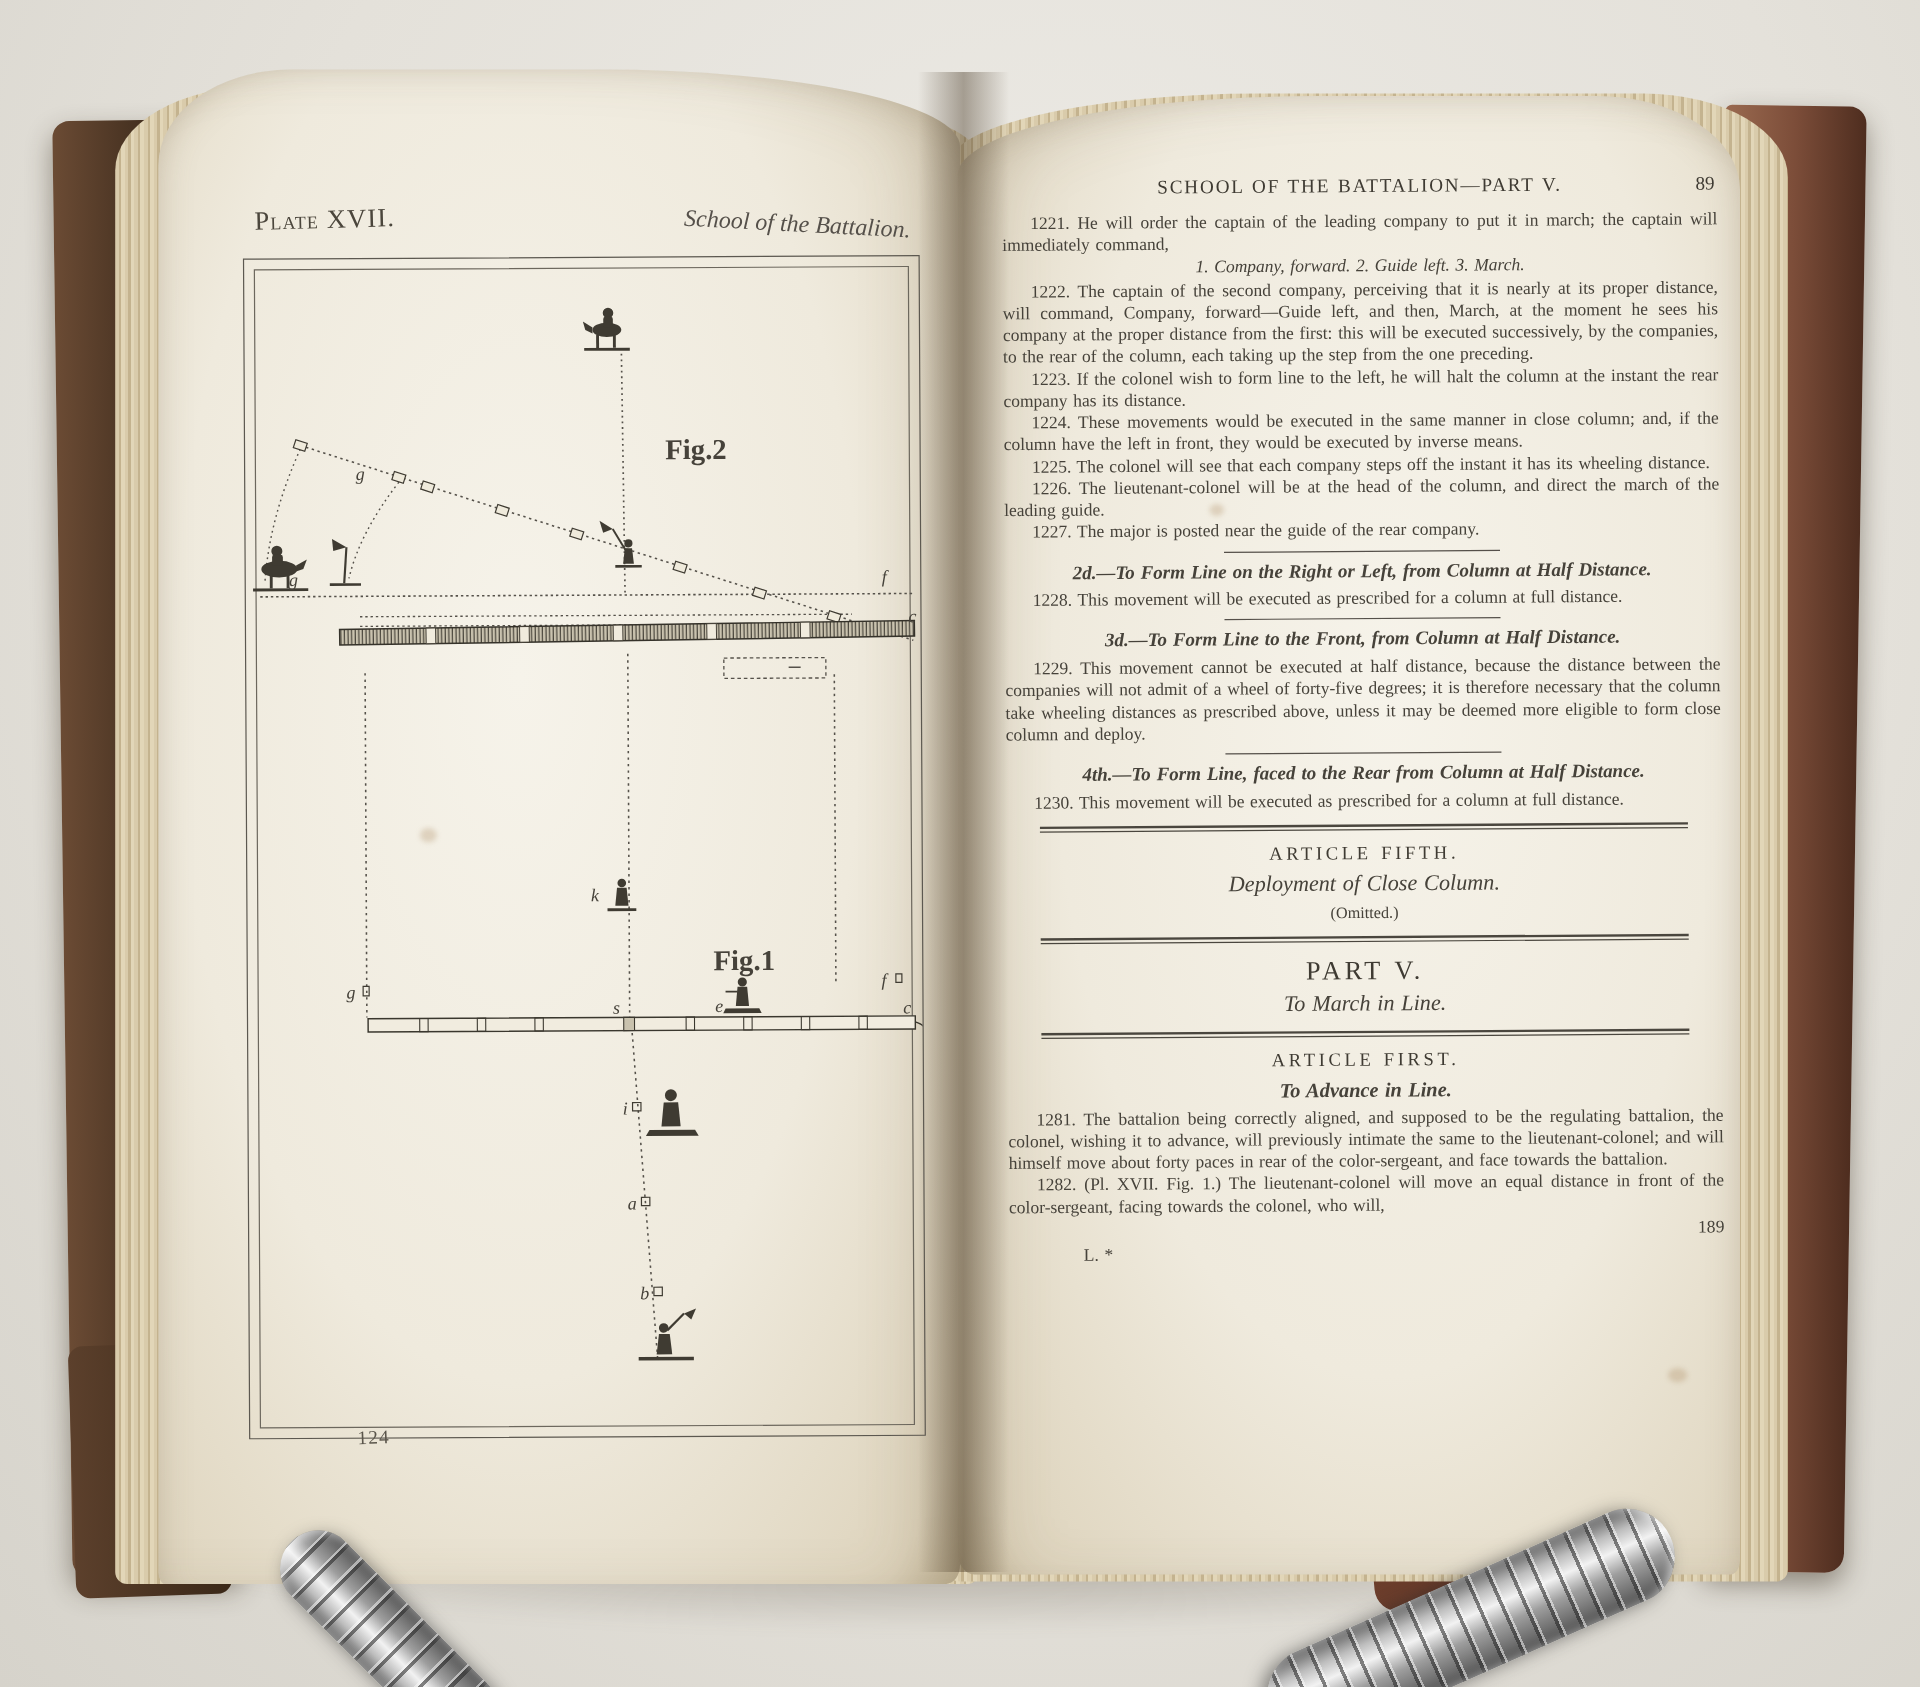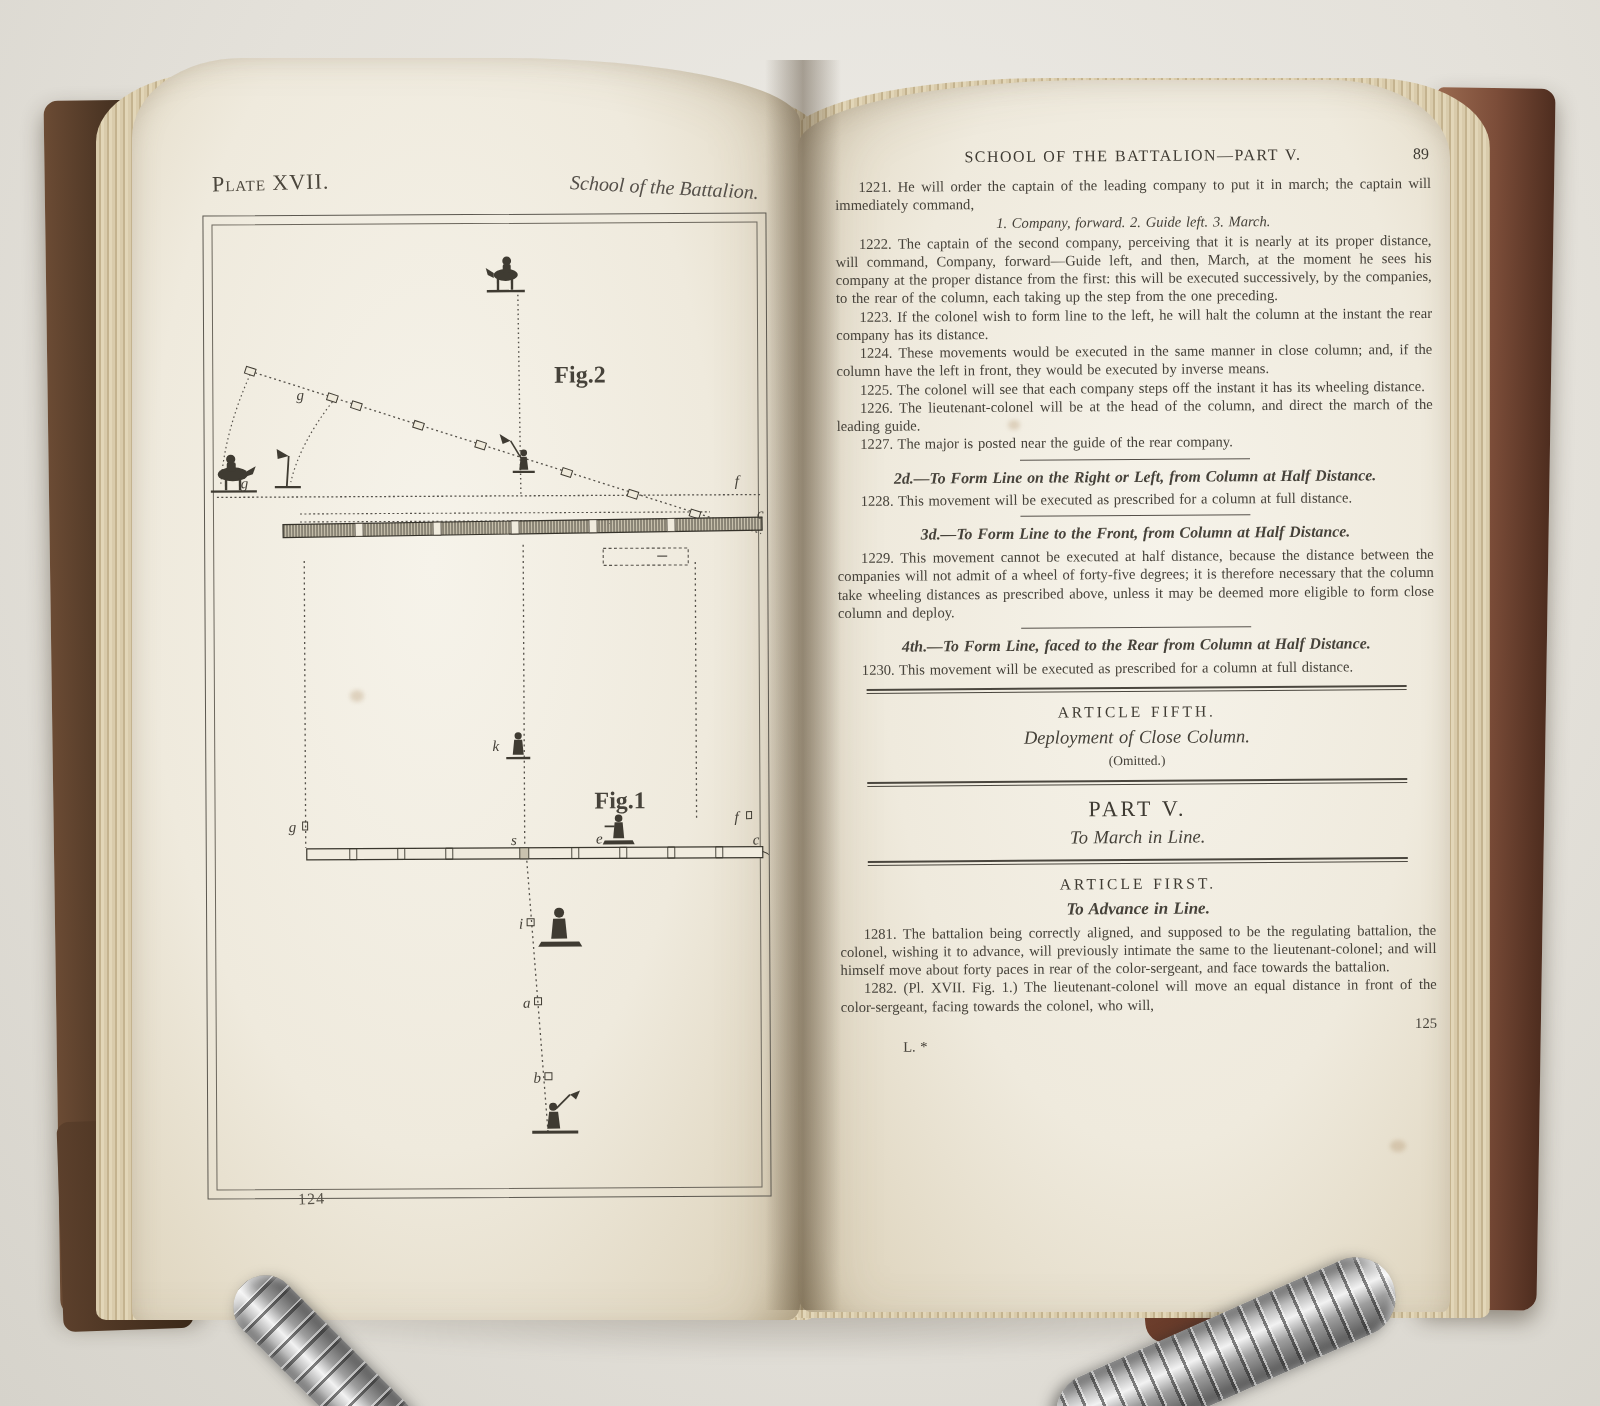--- a/index.html
+++ b/index.html
@@ -309,21 +309,21 @@
     <p class="artictitle">To March in Line.</p>
 
     <div class="dblrule"></div>
     <p class="artichead">ARTICLE FIRST.</p>
     <p class="artictitle" style="font-weight:bold;font-size:17px">To Advance in Line.</p>
 
     <p>1281. The battalion being correctly aligned, and supposed to be the regulating battalion, the colonel, wishing it to advance, will previously intimate the same to the lieutenant-colonel; and will himself move about forty paces in rear of the color-sergeant, and face towards the battalion.</p>
     <p>1282. (Pl. XVII. Fig. 1.) The lieutenant-colonel will move an equal distance in front of the color-sergeant, facing towards the colonel, who will,</p>
 
     <div class="foot-row">
-      <span>125</span>
+      <span>189</span>
     </div>
     <div class="sig">L. *</div>
   </div>
 
   <div class="abs handle" id="handle-left"></div>
   <div class="abs handle" id="handle-right"></div>
 
 </div>
 
 </body></html>

